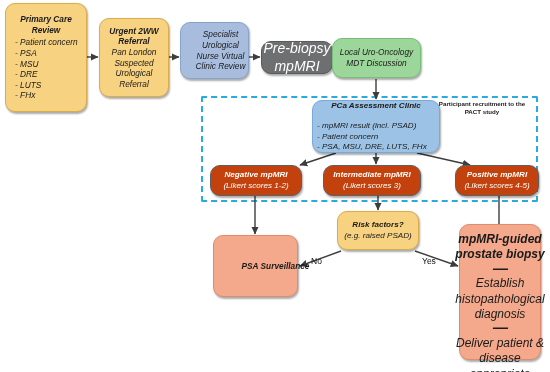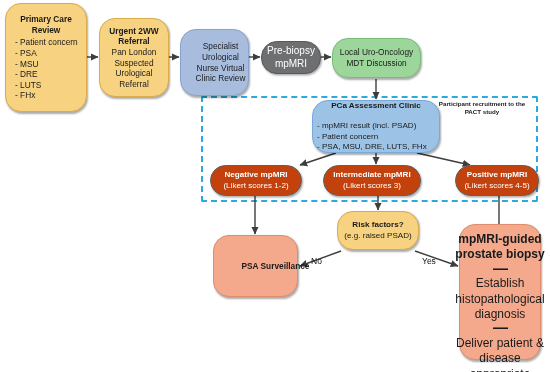--- a/index.html
+++ b/index.html
@@ -15,23 +15,24 @@
     overflow:hidden;
   }
   .node{
     position:absolute;
     box-sizing:border-box;
     display:flex;
     flex-direction:column;
     align-items:center;
     justify-content:center;
     text-align:center;
-    border-radius:16px;
+    border-radius:10px;
     line-height:1.28;
     box-shadow:1px 1.5px 2px rgba(0,0,0,0.33);
+    font-style:italic;
   }
   .node .ttl{font-weight:bold;}
   .node .ln{display:block;white-space:nowrap;}
 
   
   .c-yellow{background:#F7D281;border:1px solid #D9AC4C;color:#1a1a1a;}
   .c-blue  {background:#A8BDDE;border:1px solid #8AA3CA;color:#1a1a1a;}
   .c-blue2 {background:#9CC3E5;border:1px solid #79A9D6;color:#1a1a1a;gap:9px;}
   .c-green {background:#9DD69A;border:1px solid #79BE78;color:#1a1a1a;}
   .c-gray  {background:#6E6F71;border:1px solid #58595B;color:#ffffff;}
@@ -152,28 +153,28 @@
 
   <div class="node c-yellow" style="left:99px; top:18px; width:70px; height:79px; font-size:8.3px;">
     <span class="ttl ln">Urgent 2WW</span>
     <span class="ttl ln">Referral</span>
     <span class="ln">Pan London</span>
     <span class="ln">Suspected</span>
     <span class="ln">Urological</span>
     <span class="ln">Referral</span>
   </div>
 
-  <div class="node c-blue" style="left:180px; top:29px; width:69px; height:67px; font-size:8.3px;padding-left:12px;">
+  <div class="node c-blue" style="left:180px; top:22px; width:69px; height:57px; font-size:8.3px;padding-left:12px;">
     <span class="ln">Specialist</span>
     <span class="ln">Urological</span>
     <span class="ln">Nurse Virtual</span>
     <span class="ln">Clinic Review</span>
   </div>
 
-  <div class="node c-gray" style="left:261px; top:41px; width:60px; height:33px; font-size:10px;align-items:center;">
+  <div class="node c-gray" style="left:261px; top:41px; width:72px; height:33px; font-size:14px;align-items:center;">
     <span class="ln">Pre-biopsy</span>
     <span class="ln">mpMRI</span>
   </div>
 
   <div class="node c-green" style="left:332px; top:38px; width:89px; height:40px; font-size:8.3px;">
     <span class="ln">Local Uro-Oncology</span>
     <span class="ln">MDT Discussion</span>
   </div>
 
   <div class="node c-blue2" style="left:312px; top:100px; width:128px; height:53px; font-size:8.1px;">

